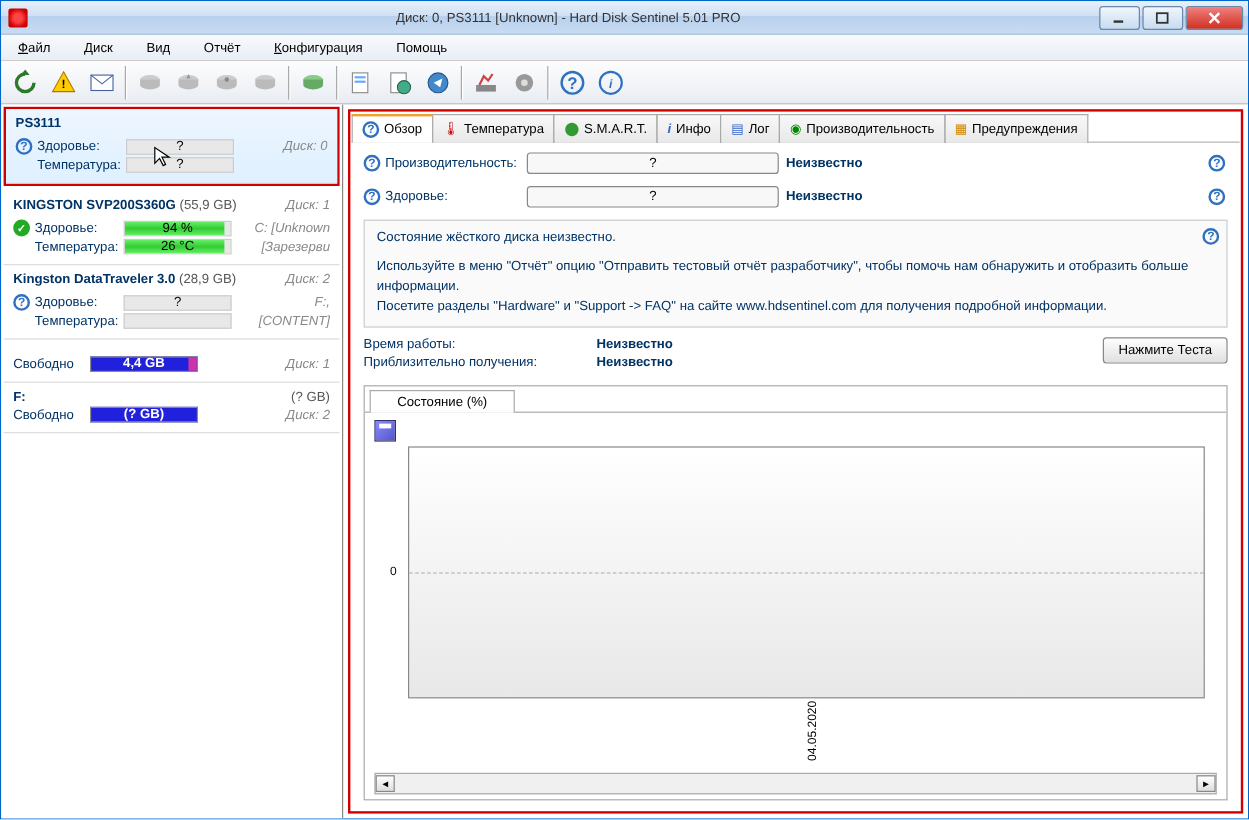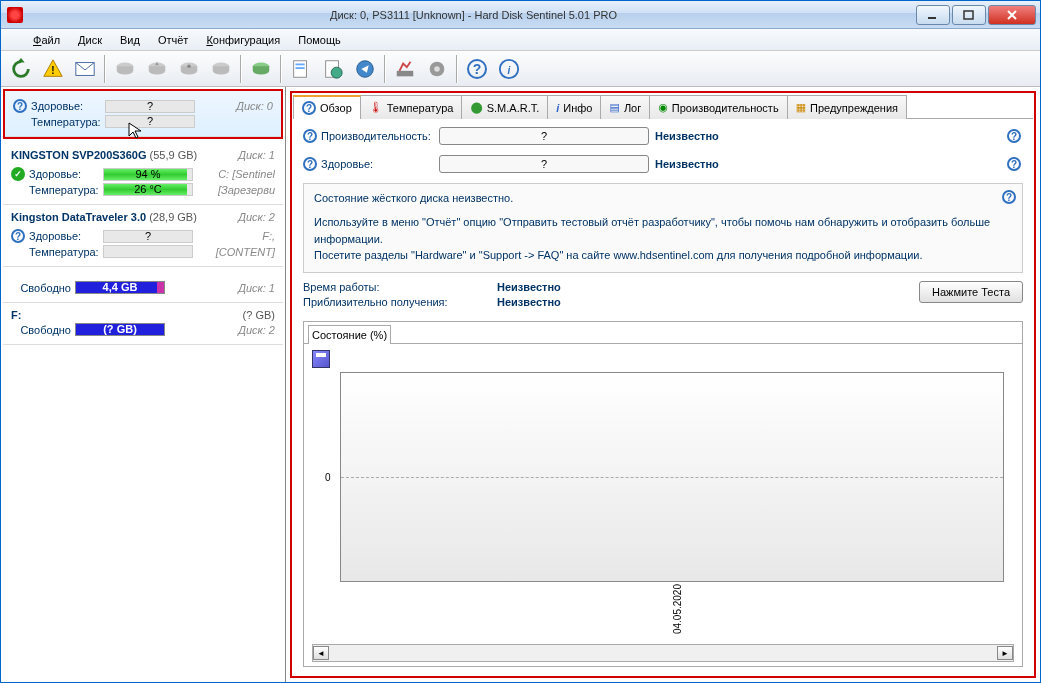--- a/index.html
+++ b/index.html
@@ -6,21 +6,21 @@
 body { background: #fff; overflow: hidden; }
 .window { width: 1041px; height: 683px; border: 1px solid #0066cc; display: flex; flex-direction: column; background: #fff; }
 .titlebar { height: 28px; background: linear-gradient(to bottom, #e8f0fa 0%, #cfe0f5 45%, #b8d0ec 46%, #c8dcf3 100%); display: flex; align-items: center; padding: 0 2px; border-bottom: 1px solid #8aa8cc; text-align: center; }
 .titlebar .app-icon { width: 16px; height: 16px; margin: 0 4px; background: radial-gradient(circle, #ff4444 30%, #cc0000 70%); border-radius: 2px; }
 .titlebar .title { flex: 1; padding-left: 4px; color: #333; }
 .winbtns { display: flex; gap: 2px; margin-right: 2px; }
 .winbtn { width: 34px; height: 20px; border: 1px solid #6a88aa; border-radius: 3px; display: flex; align-items: center; justify-content: center; font-weight: bold; color: #333; cursor: pointer; }
 .winbtn.min, .winbtn.max { background: linear-gradient(to bottom, #f0f6fc, #c8dcf0); }
 .winbtn.close { background: linear-gradient(to bottom, #f08080, #d03020); color: #fff; width: 48px; }
 .winbtn.close svg, .winbtn svg { width: 12px; height: 10px; }
-.menubar { height: 22px; background: linear-gradient(to bottom, #f8fafc, #e8eef5); border-bottom: 1px solid #ccc; display: flex; align-items: center; padding: 0 24px; gap: 2px; }
+.menubar { height: 22px; background: linear-gradient(to bottom, #f8fafc, #e8eef5); border-bottom: 1px solid #ccc; display: flex; align-items: center; padding: 0 6px; gap: 12px; }
 .menubar .mitem { padding: 2px 8px; cursor: pointer; }
 .menubar .mitem u { text-decoration: underline; }
 .toolbar { height: 36px; background: linear-gradient(to bottom, #fdfdfe, #e8ecf2); border-bottom: 1px solid #bbb; display: flex; align-items: center; padding: 0 4px; gap: 0; }
 .tbtn { width: 32px; height: 32px; display: flex; align-items: center; justify-content: center; cursor: pointer; border-radius: 3px; }
 .tsep { width: 2px; height: 28px; border-left: 1px solid #aaa; border-right: 1px solid #fff; margin: 0 3px; }
 .content { flex: 1; display: flex; overflow: hidden; }
 .sidebar { width: 285px; border-right: 1px solid #888; background: #fff; padding: 2px; overflow: hidden; }
 .sbox { border: 2px solid #d00000; margin-bottom: 4px; background: #fff; }
 .disk-panel { padding: 6px 8px; border-bottom: 1px solid #ddd; }
 .disk-panel.sel { background: linear-gradient(to bottom, #eef6ff, #def0ff); }
@@ -32,21 +32,21 @@
 .drow .lbl { width: 70px; color: #003366; }
 .drow .bar { width: 90px; height: 13px; background: #e8e8e8; border: 1px solid #ccc; position: relative; text-align: center; line-height: 11px; font-size: 10px; }
 .drow .bar.green { background: linear-gradient(to bottom, #6e6 0%, #3c3 50%, #6e6 100%); }
 .drow .bar.green::after { content: ''; position: absolute; right: 0; top: 0; bottom: 0; width: 6%; background: #e8e8e8; }
 .drow .bar span { position: relative; z-index: 1; }
 .drow .rt { color: #888; font-style: italic; flex: 1; text-align: right; overflow: hidden; white-space: nowrap; }
 .vol-panel { padding: 6px 8px; border-bottom: 1px solid #ddd; }
 .vol-title { font-weight: bold; color: #003366; }
 .vol-title .cap { float: right; font-weight: normal; color: #555; }
 .vrow { display: flex; align-items: center; margin: 2px 0; gap: 4px; }
-.vrow .lbl { width: 60px; color: #003366; text-align: right; }
+.vrow .lbl { width: 60px; color: #003366; }
 .vbar { width: 90px; height: 13px; background: #2020dd; border: 1px solid #888; text-align: center; color: #fff; font-size: 10px; line-height: 11px; font-weight: bold; position: relative; }
 .vbar.mag::after { content: ''; position: absolute; right: 0; top: 0; bottom: 0; width: 8%; background: #cc33aa; }
 .vrow .rt { color: #888; font-style: italic; flex: 1; text-align: right; }
 .main { flex: 1; padding: 4px; display: flex; flex-direction: column; overflow: hidden; }
 .redframe { border: 2px solid #d00000; flex: 1; display: flex; flex-direction: column; padding: 1px; overflow: hidden; }
 .tabs { display: flex; border-bottom: 1px solid #aaa; background: #fff; }
 .tab { padding: 4px 8px; border: 1px solid #aaa; border-bottom: none; margin-right: -1px; background: linear-gradient(to bottom, #f8f8f8, #e8e8e8); display: flex; align-items: center; gap: 4px; cursor: pointer; position: relative; top: 1px; }
 .tab.active { background: #fff; z-index: 2; border-top: 2px solid #f0a030; }
 .tabcontent { flex: 1; background: #fff; padding: 8px 10px; overflow: hidden; display: flex; flex-direction: column; }
 .metric-row { display: flex; align-items: center; margin-bottom: 10px; gap: 6px; }
@@ -60,21 +60,21 @@
 .status-box .help-top { position: absolute; top: 6px; right: 6px; }
 .time-row { display: flex; align-items: flex-start; margin-bottom: 10px; gap: 20px; }
 .time-left { flex: 1; }
 .time-left .tr { display: flex; margin-bottom: 3px; }
 .time-left .tr .tl { width: 194px; color: #003366; }
 .time-left .tr .tv { color: #003366; font-weight: bold; }
 .retest-btn { padding: 4px 12px; border: 1px solid #888; background: linear-gradient(to bottom, #fefefe, #e0e0e0); border-radius: 3px; cursor: pointer; }
 .comment-box { border: 1px solid #ccc; padding: 5px 8px; color: #888; font-style: italic; margin-bottom: 8px; }
 .chart-frame { border: 1px solid #aaa; flex: 1; display: flex; flex-direction: column; overflow: hidden; }
 .chart-tab { display: flex; }
-.chart-tab .ct { border: 1px solid #aaa; border-bottom: none; padding: 3px 3px; margin: 2px 0 0 4px; background: #fff; position: relative; top: 1px; z-index: 2; }
+.chart-tab .ct { border: 1px solid #aaa; border-bottom: none; padding: 3px 22px; margin: 2px 0 0 4px; background: #fff; position: relative; top: 1px; z-index: 2; }
 .chart-body { border-top: 1px solid #aaa; flex: 1; padding: 6px 8px 2px 8px; display: flex; flex-direction: column; position: relative; overflow: hidden; }
 .save-ico { width: 18px; height: 18px; background: linear-gradient(135deg, #88f, #55c); border: 1px solid #336; position: relative; cursor: pointer; }
 .save-ico::after { content: ''; position: absolute; top: 2px; left: 3px; right: 3px; height: 4px; background: #fff; }
 .plot-area { flex: 1; border: 1px solid #888; margin: 4px 10px 0 28px; background: linear-gradient(to bottom, #fff, #e8e8e8); position: relative; }
 .plot-area .grid { position: absolute; top: 50%; left: 0; right: 0; border-top: 1px dashed #aaa; }
 .plot-area .ytick { position: absolute; top: 50%; left: -16px; transform: translateY(-50%); font-size: 10px; }
 .plot-xaxis { height: 60px; margin: 0 10px 0 28px; position: relative; }
 .plot-xaxis .xl { position: absolute; top: 2px; left: 50%; transform-origin: top left; transform: rotate(-90deg) translateX(-100%); font-size: 10px; white-space: nowrap; }
 .hscroll { height: 18px; border: 1px solid #aaa; background: #f0f0f0; margin: 2px 0; display: flex; align-items: center; justify-content: space-between; }
 .hscroll .arr { width: 16px; height: 14px; background: linear-gradient(to bottom, #fff, #ddd); border: 1px solid #888; display: flex; align-items: center; justify-content: center; font-size: 8px; cursor: pointer; }
@@ -214,20 +214,21 @@
           <circle cx="12" cy="12" r="10" fill="none" stroke="#3070c0" stroke-width="2"></circle>
           <text x="12" y="17" text-anchor="middle" font-size="14" font-weight="bold" fill="#3070c0" font-style="italic">i</text>
         </svg>
       </div>
   </div>
 
   <div class="content">
     <div class="sidebar">
       <div class="sbox">
         <div class="disk-panel sel" style="position:relative;">
+          <div class="disk-title"><span>PS3111</span></div>
           <div class="drow">
               <span class="ico"><span class="q-ico">?</span></span>
               <span class="lbl">Здоровье:</span>
               <div class="bar"><span>?</span></div>
               <span class="rt">Диск: 0</span>
             </div>
           <div class="drow">
               <span class="ico"></span>
               <span class="lbl">Температура:</span>
               <div class="bar"><span>?</span></div>
@@ -237,21 +238,21 @@
               <path d="M2 2 L2 15 L6 11 L9 17 L11 16 L8 10 L14 10 Z" fill="#fff" stroke="#000"></path>
             </svg>
         </div>
       </div>
       <div class="disk-panel">
         <div class="disk-title"><span>KINGSTON SVP200S360G</span> <span class="cap">(55,9 GB)</span><span class="dn">Диск: 1</span></div>
         <div class="drow">
             <span class="ico"><span class="ok-ico">✓</span></span>
             <span class="lbl">Здоровье:</span>
             <div class="bar green"><span>94 %</span></div>
-            <span class="rt">C: [Sentinel</span>
+            <span class="rt">C: [Unknown</span>
           </div>
         <div class="drow">
             <span class="ico"></span>
             <span class="lbl">Температура:</span>
             <div class="bar green"><span>26 °C</span></div>
             <span class="rt">[Зарезерви</span>
           </div>
       </div>
       <div class="disk-panel">
         <div class="disk-title"><span>Kingston DataTraveler 3.0</span> <span class="cap">(28,9 GB)</span><span class="dn">Диск: 2</span></div>

